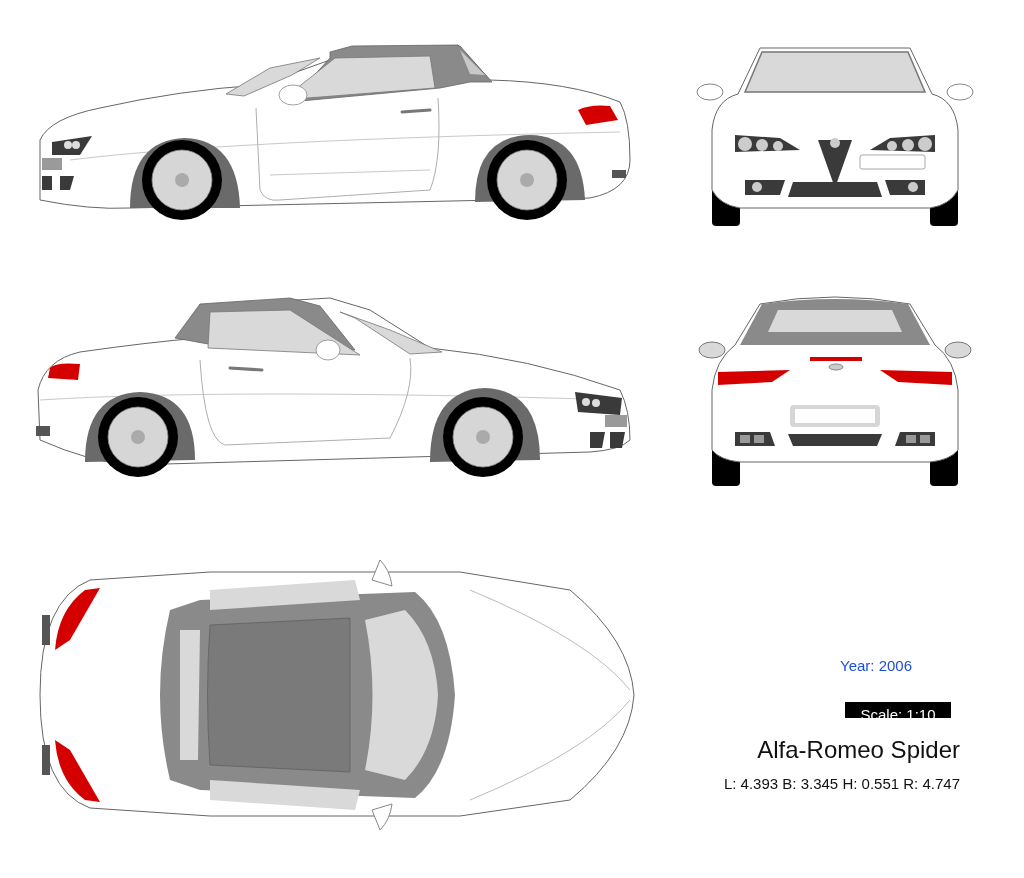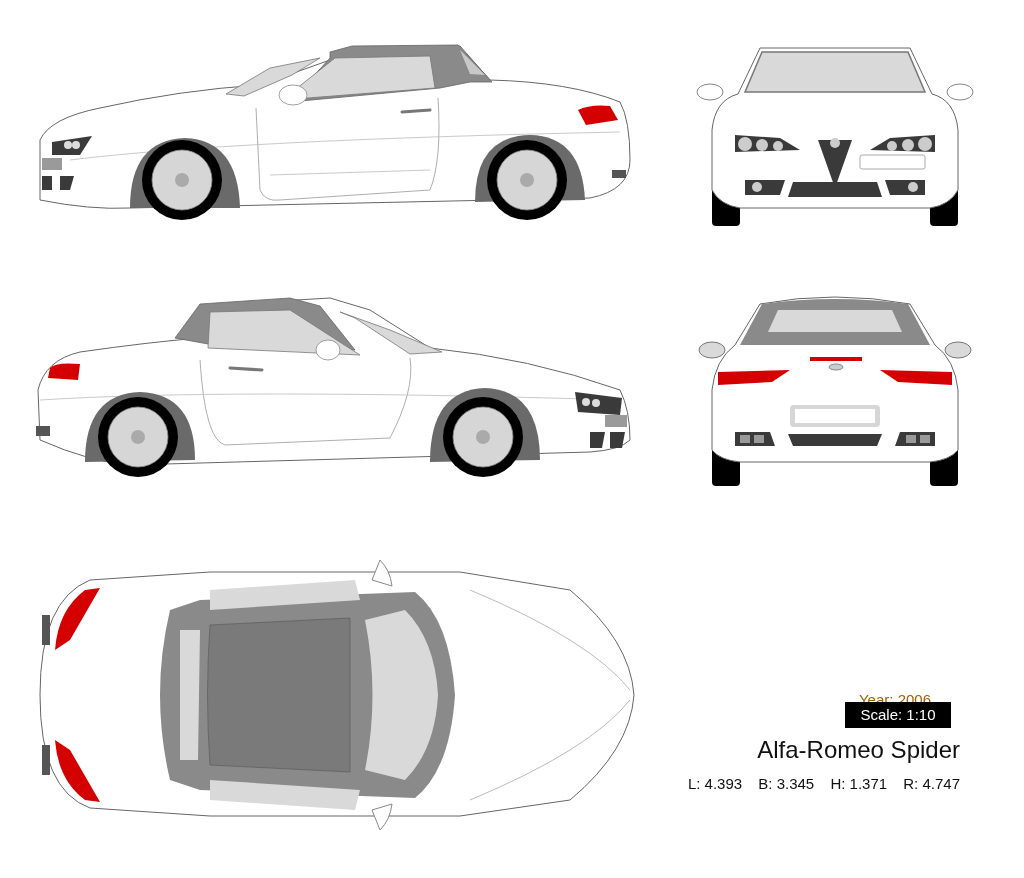--- a/index.html
+++ b/index.html
@@ -1,23 +1,23 @@
 <!DOCTYPE html>
 <html><head>
 <meta charset="utf-8">
 <style>
   html, body { margin:0; padding:0; background:#ffffff; }
   body { width:1024px; height:878px; position:relative; overflow:hidden; font-family:"Liberation Sans", sans-serif; }
   .view { position:absolute; }
   svg { display:block; }
-  .year { position:absolute; left:840px; top:691px; width:110px; text-align:center; font-size:15px; color:#a16207; }
-  .scale { position:absolute; left:845px; top:702px; width:106px; height:26px; background:#000; color:#fff; font-size:15px; line-height:26px; text-align:center; }
+  .year { position:absolute; left:840px; top:657px; width:110px; font-size:15px; color:#1d4ed8; }
+  .scale { position:absolute; left:845px; top:702px; width:106px; height:16px; background:#000; color:#fff; font-size:15px; line-height:26px; text-align:center; }
   .title { position:absolute; left:700px; top:736px; width:260px; text-align:right; font-size:24px; color:#111; }
   .dims { position:absolute; left:640px; top:775px; width:320px; text-align:right; font-size:15px; color:#111; word-spacing:0px; }
-  .dims span { margin-left:12px; }
+  .dims span { }
 </style>
 </head>
 <body>
 
 <div class="view" style="left:30px;top:40px;">
 <svg width="610" height="200" viewBox="0 0 610 200">
 
   <path d="M10,100 Q20,78 70,68 Q150,50 230,45 L300,20 L320,8 L430,6 L460,40 Q540,42 590,62 Q600,80 600,120 Q600,150 560,158 L100,168 Q60,170 10,160 Z" fill="#fff" stroke="#666" stroke-width="1"></path>
 
   <path d="M300,12 L322,6 L428,5 L462,42 L440,42 L410,48 L260,62 L300,18 Z" fill="#8a8a8a" stroke="#666" stroke-width="0.8"></path>
@@ -169,15 +169,15 @@
   <path d="M440,250 Q560,200 600,150" fill="none" stroke="#bbb"></path>
 </svg>
 </div>
 
 <div class="year">Year: 2006</div>
 <div class="scale">Scale: 1:10</div>
 <div class="title">Alfa-Romeo Spider</div>
 <div class="dims">
   <span>L: 4.393</span>
   <span>B: 3.345</span>
-  <span>H: 1.371</span>
+  <span>H: 0.551</span>
   <span>R: 4.747</span>
 </div>
 
 </body></html>

